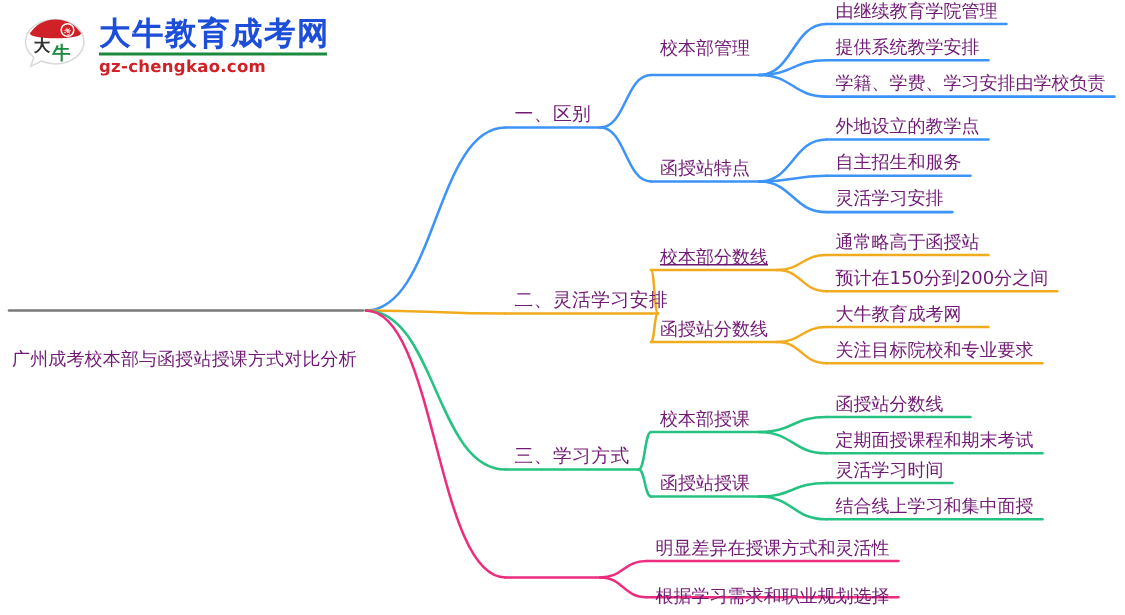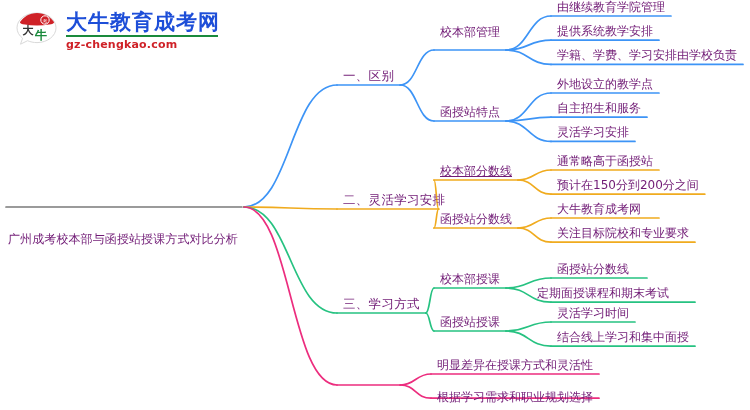--- a/index.html
+++ b/index.html
@@ -184,21 +184,21 @@
       <div class="node node-l1" style="left: 343px; top: 193.5px;">二、灵活学习安排</div>
       <div class="node node-l2" style="left: 440px; top: 164.5px; text-decoration: underline;">校本部分数线</div>
       <div class="node node-l3" style="left: 557px; top: 154.5px;">通常略高于函授站</div>
       <div class="node node-l3" style="left: 557px; top: 178.7px;">预计在150分到200分之间</div>
       <div class="node node-l2" style="left: 440px; top: 212.5px;">函授站分数线</div>
       <div class="node node-l3" style="left: 557px; top: 202.5px;">大牛教育成考网</div>
       <div class="node node-l3" style="left: 557px; top: 226.7px;">关注目标院校和专业要求</div>
       <div class="node node-l1" style="left: 343px; top: 297.5px;">三、学习方式</div>
       <div class="node node-l2" style="left: 440px; top: 272.5px;">校本部授课</div>
       <div class="node node-l3" style="left: 557px; top: 262.5px;">函授站分数线</div>
-      <div class="node node-l3" style="left: 537px; top: 286.7px;">定期面授课程和期末考试</div>
+      <div class="node node-l3" style="left: 557px; top: 286.7px;">定期面授课程和期末考试</div>
       <div class="node node-l2" style="left: 440px; top: 315.5px;">函授站授课</div>
       <div class="node node-l3" style="left: 557px; top: 306.5px;">灵活学习时间</div>
       <div class="node node-l3" style="left: 557px; top: 330.7px;">结合线上学习和集中面授</div>
       <div class="node node-l1" style="left: 343px; top: 369.5px; margin-top: 44px;">四、总结</div>
       <div class="node node-l3" style="left: 437px; top: 358.5px;">明显差异在授课方式和灵活性</div>
       <div class="node node-l3" style="left: 437px; top: 391px;">根据学习需求和职业规划选择</div>
     </div>
 
 </div>
 

